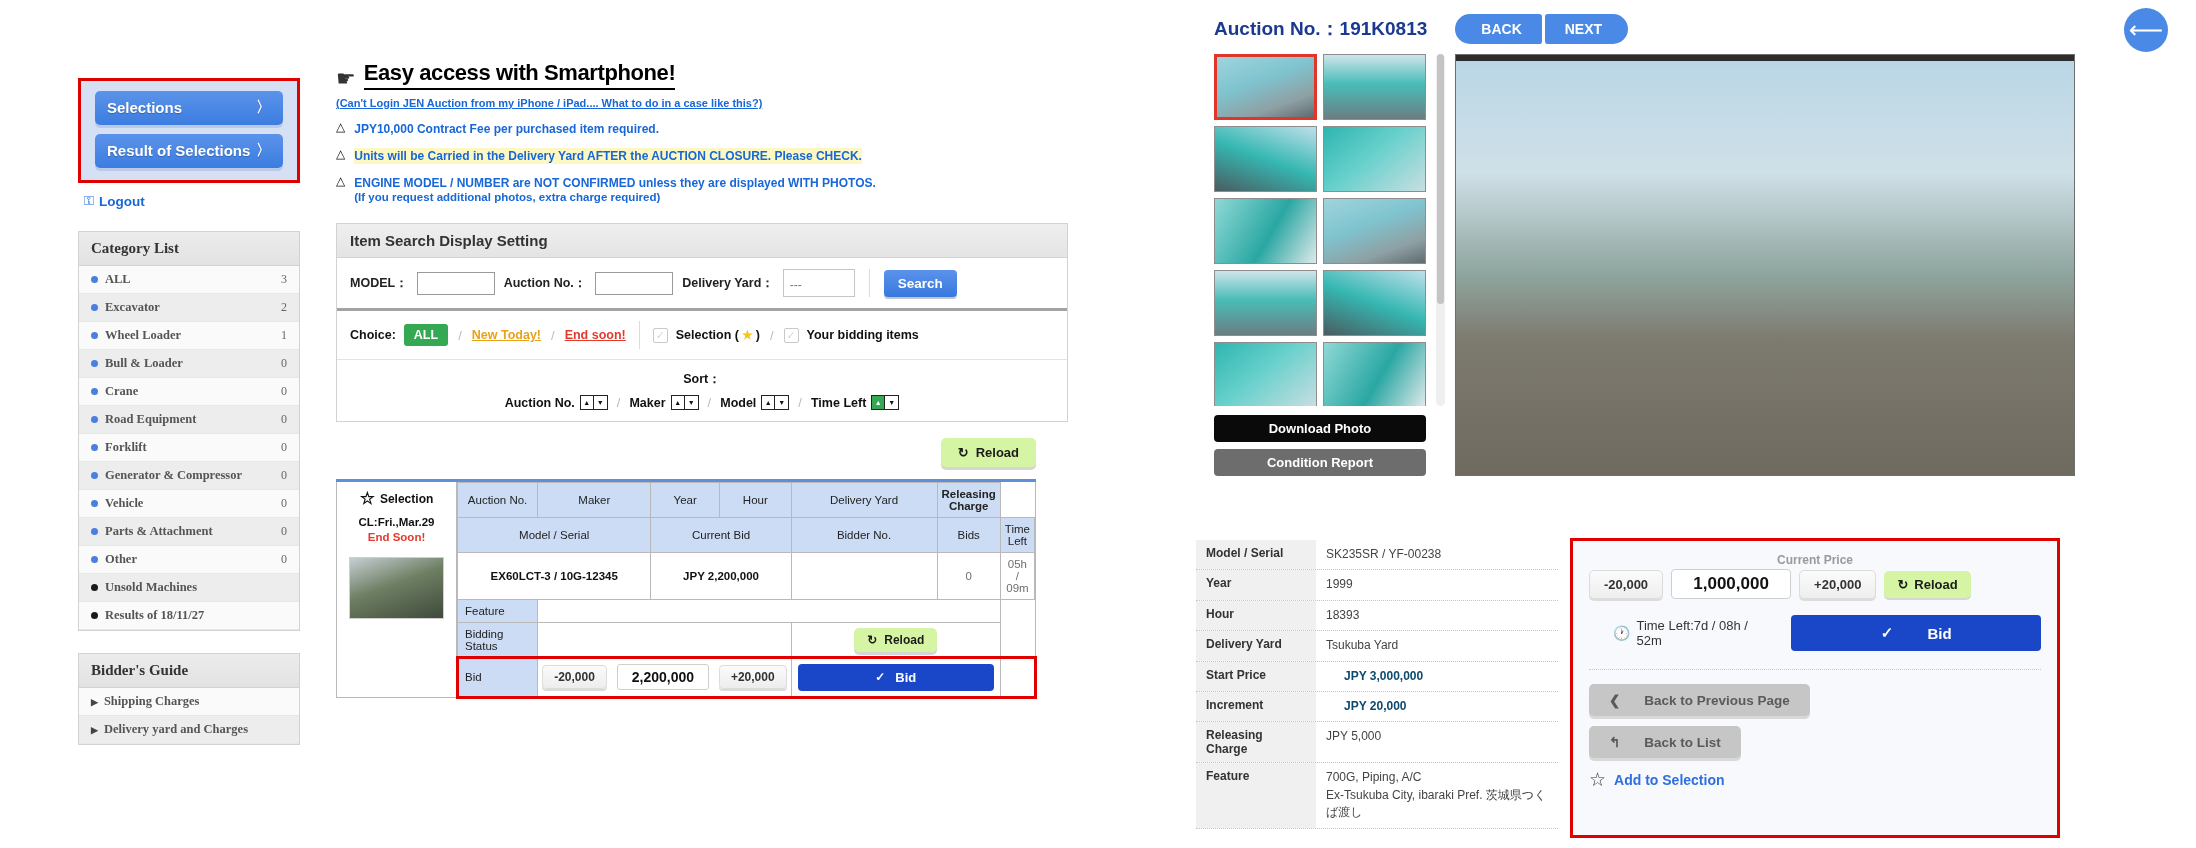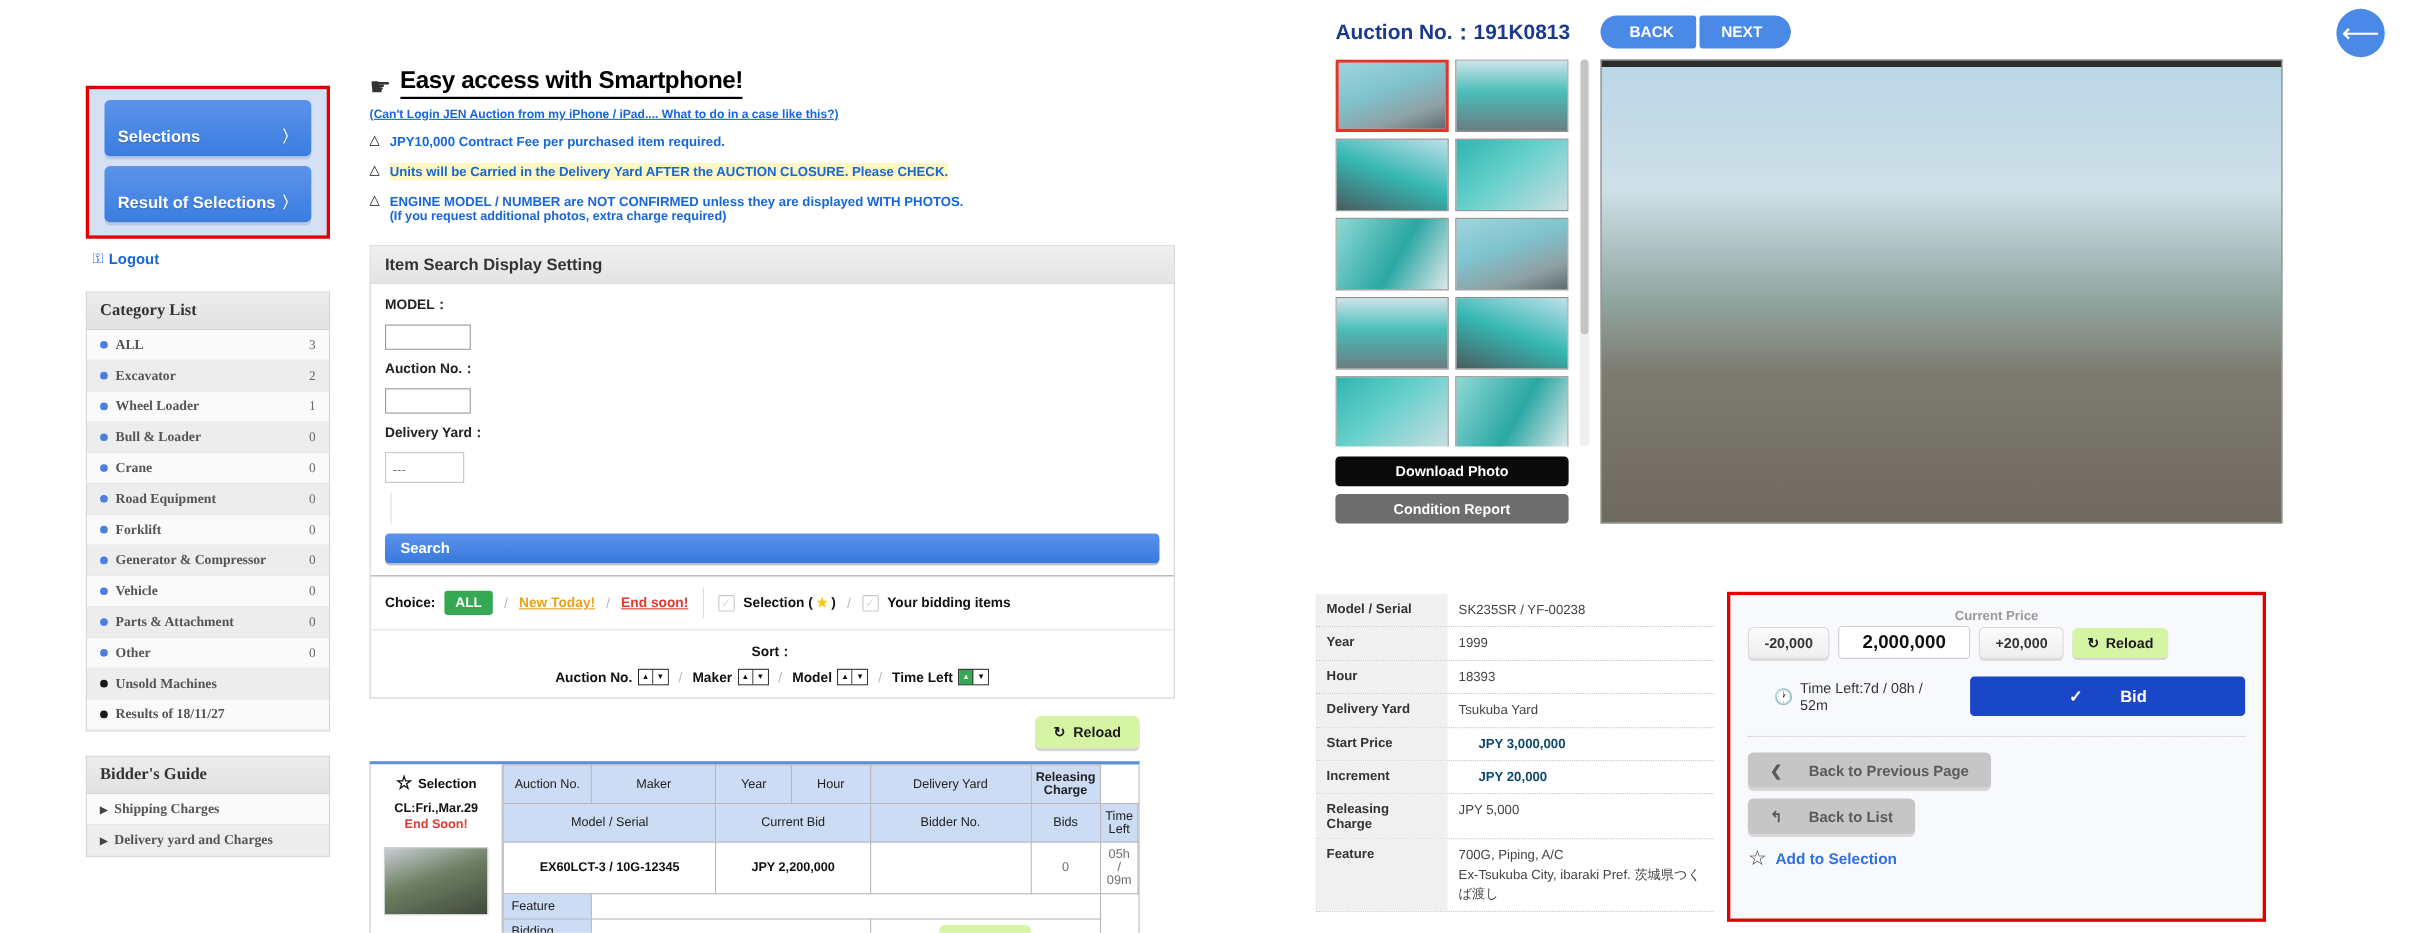--- a/index.html
+++ b/index.html
@@ -19,21 +19,21 @@
     border:3px solid #e00000;
     background:#d6e0f5;
     padding:10px 14px 12px 14px;
     width:222px;
   }
   .sel-btn {
     display:flex; align-items:center; justify-content:space-between;
     background:linear-gradient(#5b93ea,#3b7de0);
     border-radius:5px;
     color:#fff; font-weight:bold; font-size:15px;
-    padding:24px 12px 8px 12px;
+    padding:7px 12px 8px 12px;
     margin-bottom:9px;
     box-shadow:0 3px 0 #b9c9e6;
     cursor:pointer;
     text-shadow:0 1px 1px rgba(0,0,0,.25);
   }
   .sel-btn:last-child { margin-bottom:0;text-align:center; }
   .sel-btn .chev { font-weight:bold; font-size:15px; }
   .logout-row { margin:10px 0 0 6px; display:flex; align-items:center; gap:5px; }
   .logout-row a { color:#1767d8; text-decoration:none; font-weight:bold; font-size:13.5px; }
   .key-ico { color:#1767d8; font-size:13px; }
@@ -90,21 +90,21 @@
   .notice .txt.hl { background:#fdf7c3; }
 
   .box {
     margin-top:18px; border:1px solid #d2d2d2; background:#fff; width:732px;
   }
   .box-head {
     background:linear-gradient(#efefef,#e4e4e4);
     border-bottom:1px solid #d4d4d4;
     font-size:15px; font-weight:bold; color:#333; padding:8px 13px;
   }
-  .srow { display:flex; gap:9px; padding:11px 13px; border-bottom:1px solid #a3a3a3;flex-direction:column; }
+  .srow { display:flex; align-items:center; gap:9px; padding:11px 13px; border-bottom:3px solid #a3a3a3; }
   .srow .lab { font-size:12.5px; font-weight:bold; color:#222; }
   .srow input[type=text] {
     border:1px solid #9a9a9a; height:23px; width:78px; font-size:12px; padding:2px 4px;
     font-family:"Liberation Sans", sans-serif;
   }
   .srow .yard {
     border:1px solid #c5c5c5; height:28px; width:72px; font-size:12px; color:#777;
     display:flex; align-items:flex-end; padding:0 6px 4px 6px; background:#fff;
   }
   .vsep { width:1px; height:28px; background:#dcdcdc; margin:0 5px; }
@@ -661,21 +661,21 @@
       <div class="k">Feature</div>
       <div class="v" style="white-space:pre-line">700G, Piping, A/C
 Ex-Tsukuba City, ibaraki Pref. 茨城県つくば渡し</div>
     </div>
   </div>
 
 <div class="bidpanel">
   <div class="cp-lab">Current Price</div>
   <div class="cp-row">
     <span class="cp-step">-20,000</span>
-    <span class="cp-val">2,000,000</span>
+    <span class="cp-val">1,000,000</span>
     <span class="cp-step">+20,000</span>
     <span class="cp-reload">
       <span>↻</span>
       <span>Reload</span>
     </span>
   </div>
   <div class="time-row">
     <div class="time-left">
       <span class="clock">🕐</span>
       <span>Time Left:7d / 08h / 52m</span>

